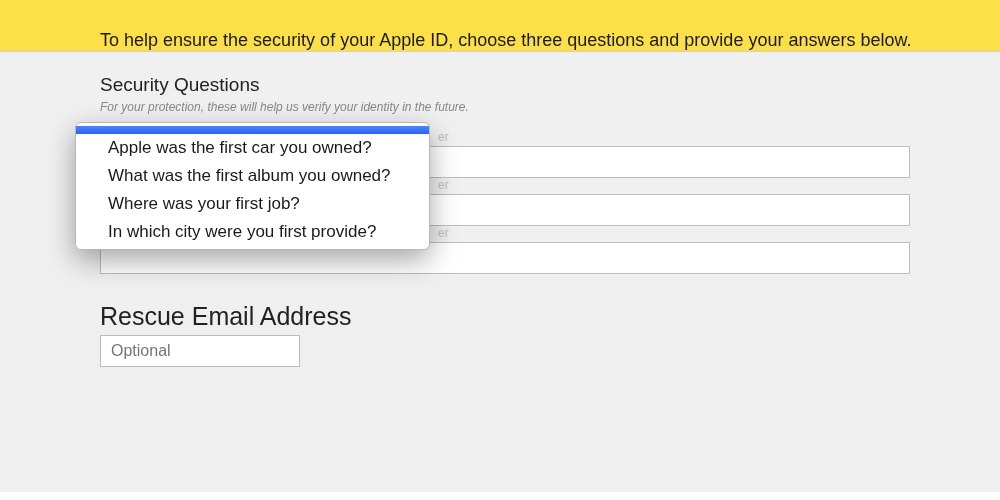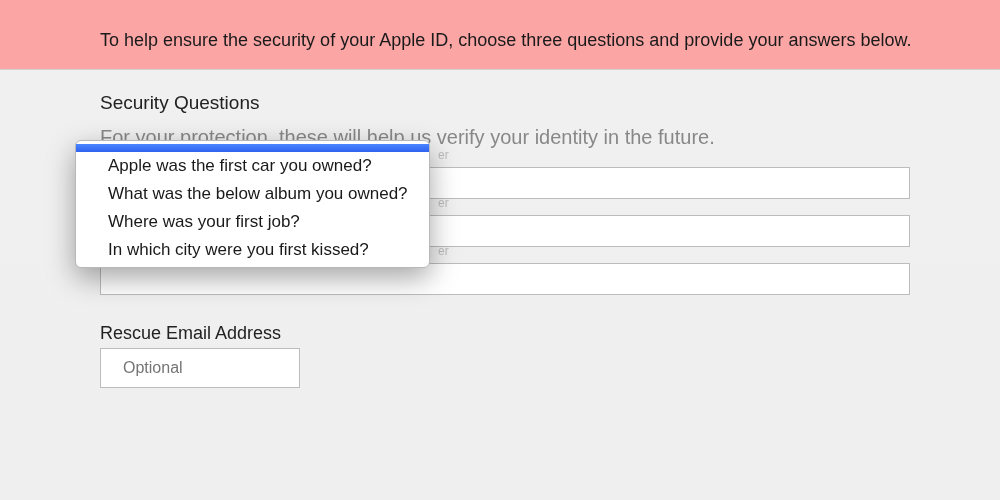--- a/index.html
+++ b/index.html
@@ -4,73 +4,74 @@
 <style>
   * { box-sizing: border-box; margin: 0; padding: 0; }
   body {
     font-family: "Lucida Grande", "Helvetica Neue", Arial, sans-serif;
     background: #fff;
     width: 1000px;
     height: 500px;
     overflow: hidden;
   }
   .header-text {
-    padding: 30px 0 18px 100px;
+    padding: 30px 0 0 100px;
     font-size: 18px;
     color: #1a1a1a;
-    background: #fca5a5;
+    background: #fde047;
   }
   .divider {
     height: 1px;
     background: #d0d0d0;
   }
   .form-area {
     background: linear-gradient(#f0f0f0,#efefef);
     padding: 22px 80px 40px 100px;
     position: relative;
     min-height: 440px;
   }
   .section-title {
     font-size: 19px;
     color: #222;
-    margin-bottom: 12px;
+    margin-bottom: 4px;
   }
   .section-sub {
-    font-size: 20px;
+    font-size: 12px;
     color: #888;
-    margin-bottom: 18px;
+    margin-bottom: 32px;
+    font-style: italic;
   }
   .answer-row {
     margin-bottom: 16px;
   }
   .answer-input {
     width: 810px;
     height: 32px;
     padding: 4px 10px;
     font-size: 16px;
     color: #bdbdbd;
     border: 1px solid #bcbcbc;
     background: #fff;
   }
   .rescue-title {
-    font-size: 18px;
+    font-size: 25px;
     color: #222;
     margin-top: 28px;
     margin-bottom: 4px;
   }
   .rescue-sub {
     font-size: 16px;
     color: #888;
     margin-bottom: 14px;
     max-width: 850px;
   }
   .rescue-input {
     width: 200px;
-    height: 40px;
-    padding: 4px 22px;
+    height: 32px;
+    padding: 4px 10px;
     font-size: 16px;
     color: #0369a1;
     border: 1px solid #bcbcbc;
     background: #fff;
   }
   
   .dropdown {
     position: absolute;
     left: 75px;
     top: 70px;
@@ -138,23 +139,23 @@
 
   
   <div class="dropdown">
     <div class="dd-item sel">
       <span class="check">✓</span>
     </div>
     <div class="dd-item">
       <span>Apple was the first car you owned?</span>
     </div>
     <div class="dd-item">
-      <span>What was the below album you owned?</span>
+      <span>What was the first album you owned?</span>
     </div>
     <div class="dd-item">
       <span>Where was your first job?</span>
     </div>
     <div class="dd-item">
-      <span>In which city were you first kissed?</span>
+      <span>In which city were you first provide?</span>
     </div>
   </div>
 
 </div>
 
 </body></html>

